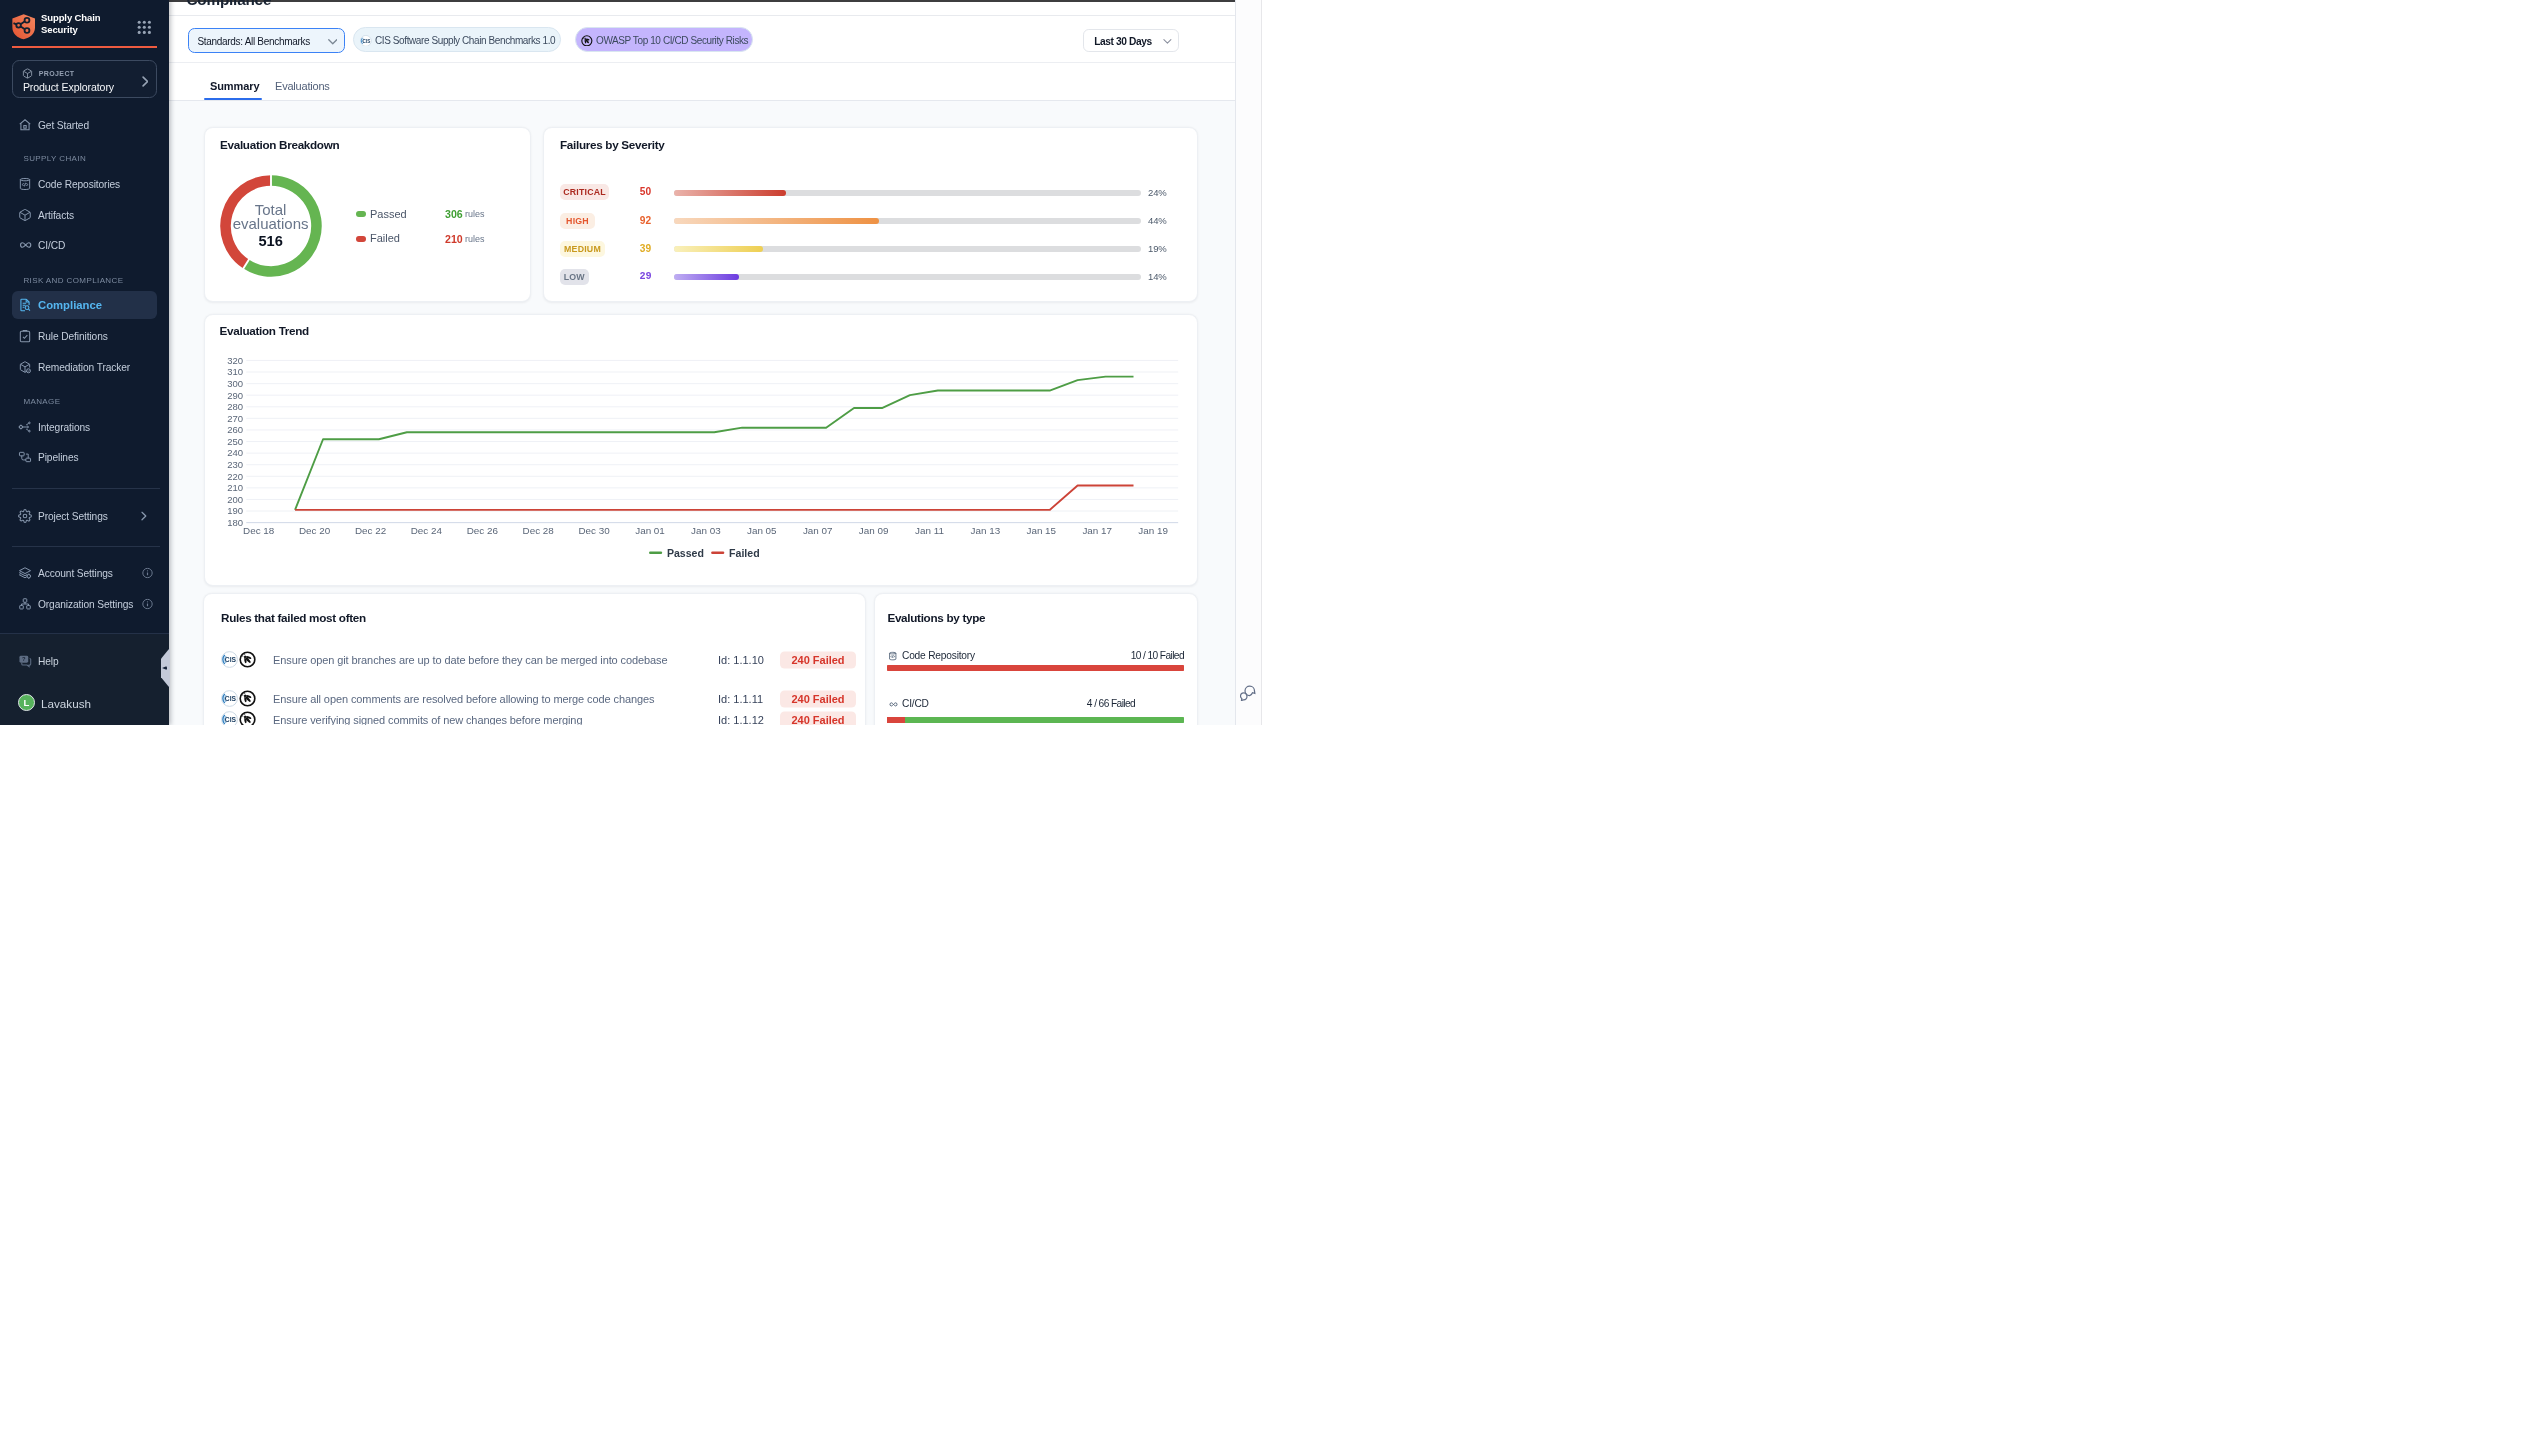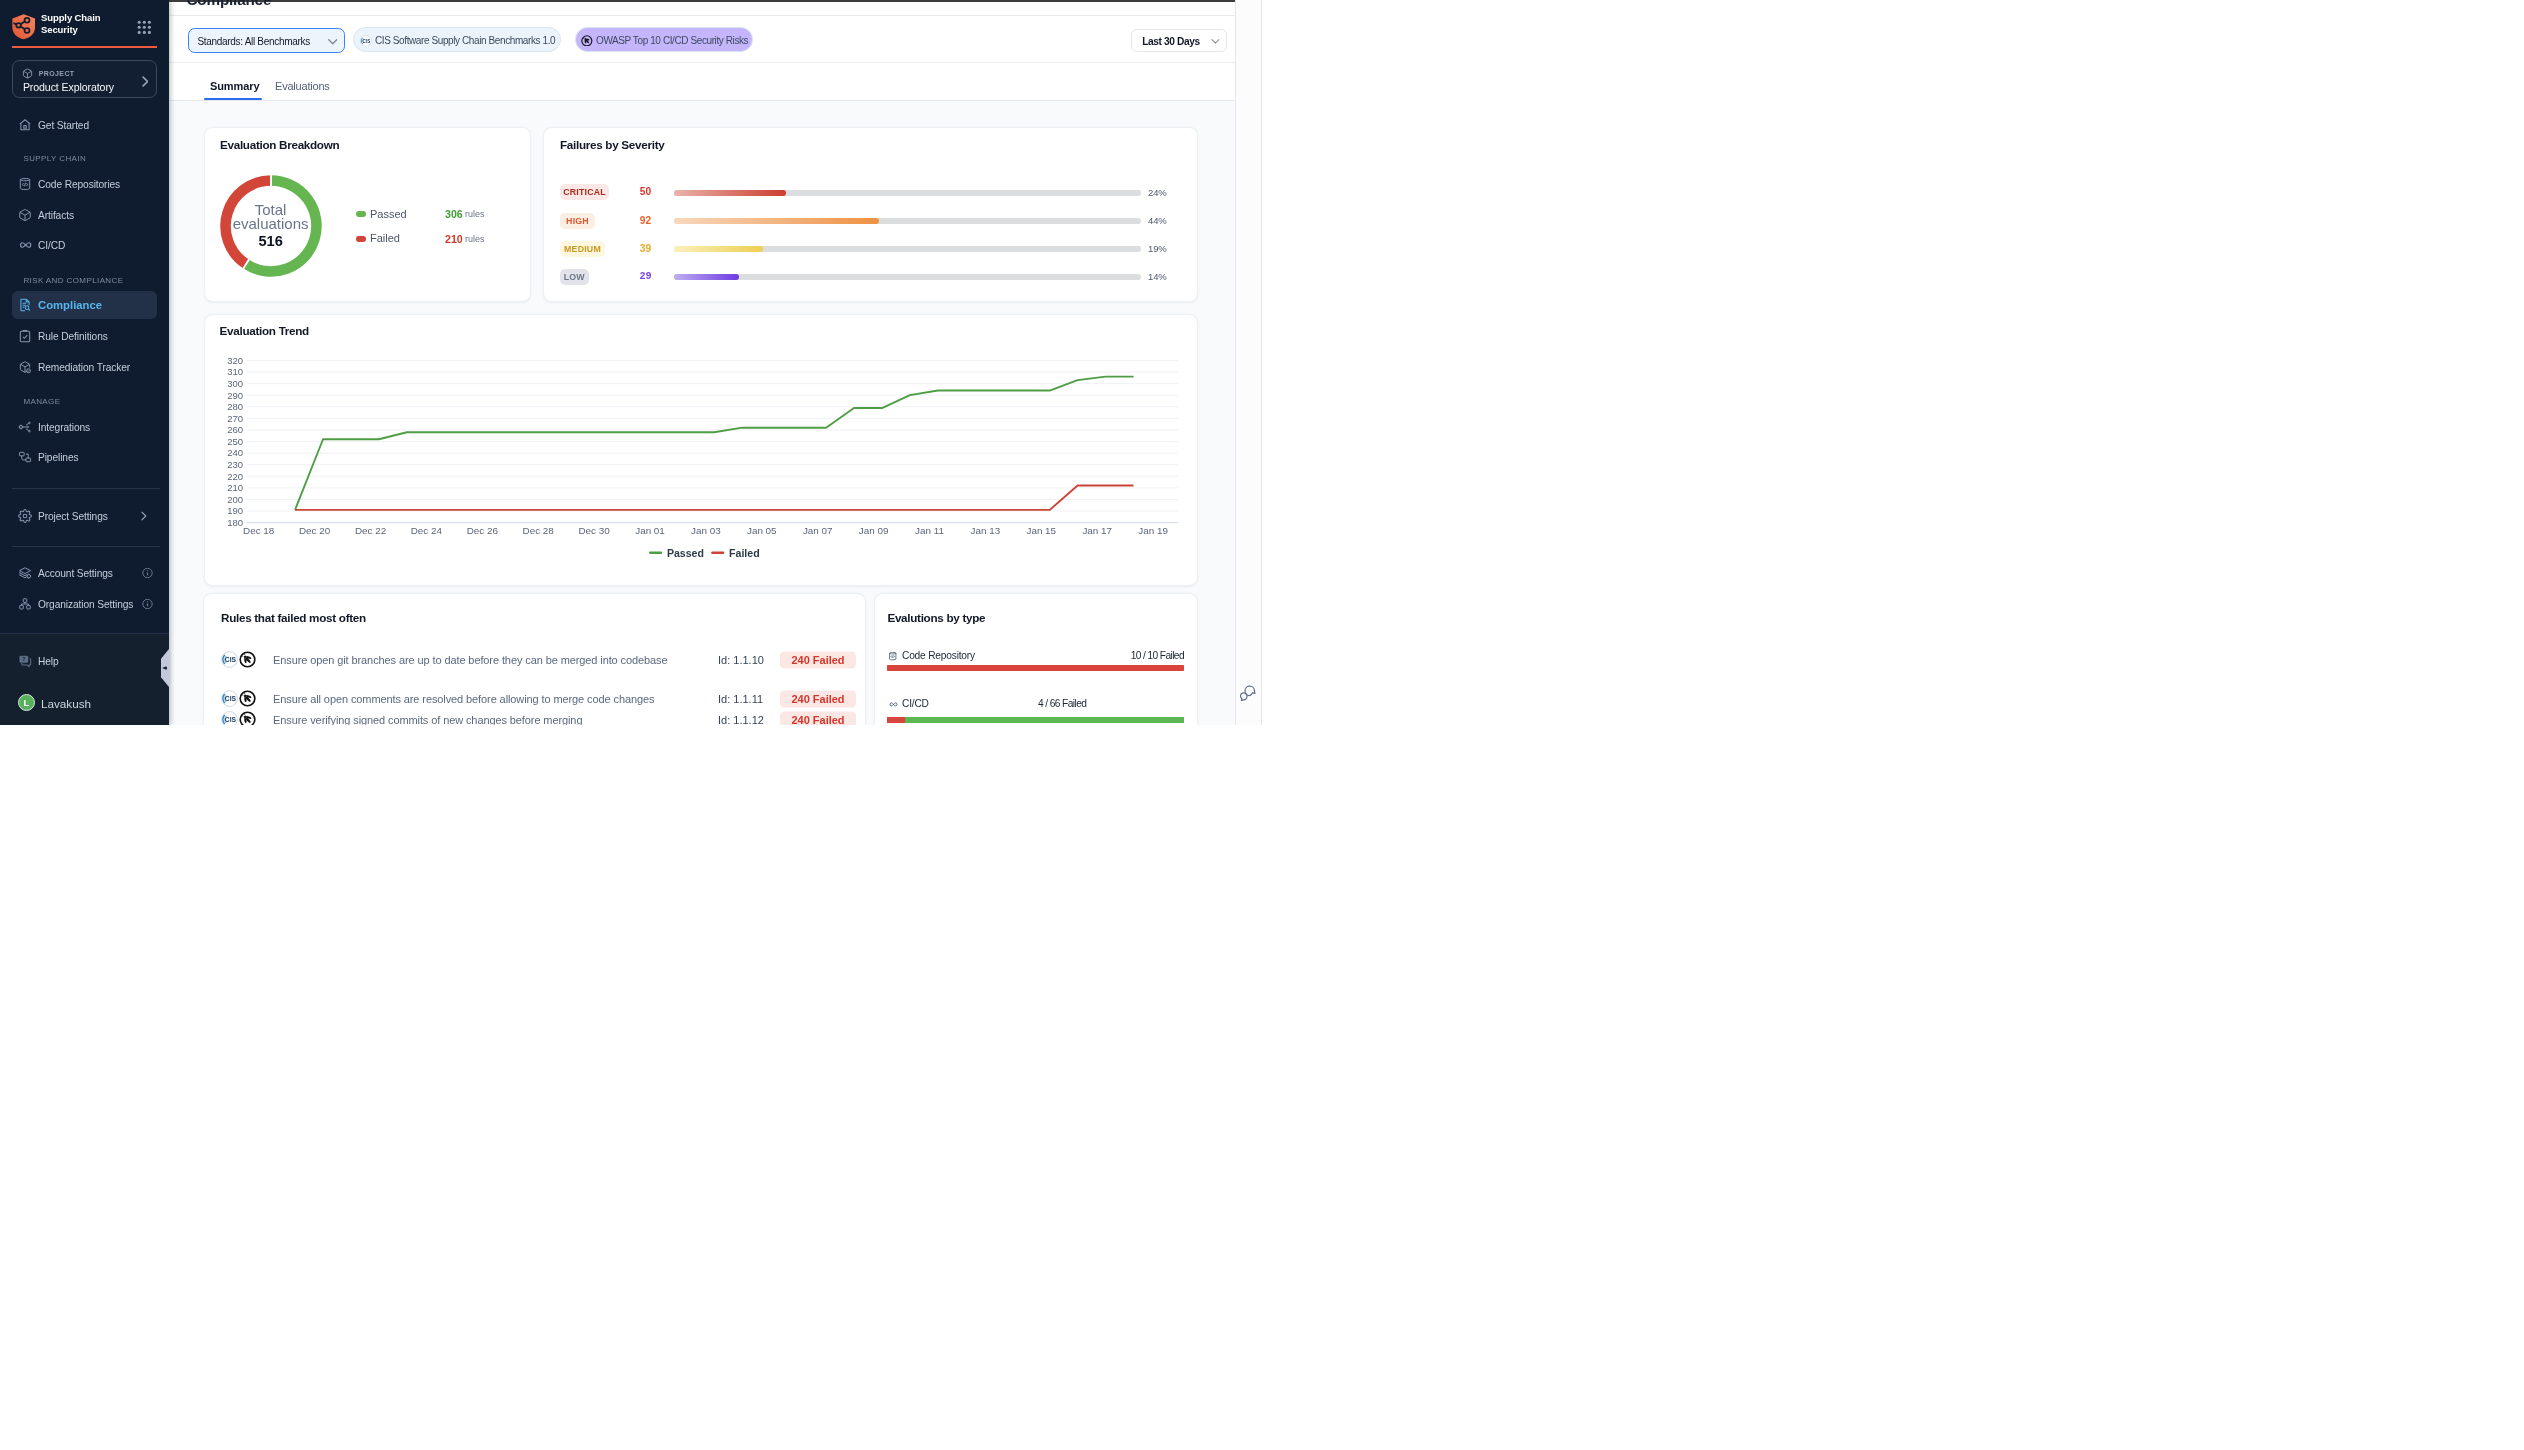--- a/index.html
+++ b/index.html
@@ -67,21 +67,21 @@
       <g transform="rotate(-42 10 10)" fill="#111">
         <ellipse cx="10" cy="11.2" rx="1.5" ry="3.9"></ellipse>
         <circle cx="10" cy="5.8" r="1.5"></circle>
         <ellipse cx="7.4" cy="9.2" rx="1.25" ry="3.3" transform="rotate(30 7.4 9.2)"></ellipse>
         <ellipse cx="12.6" cy="9.2" rx="1.25" ry="3.3" transform="rotate(-30 12.6 9.2)"></ellipse>
         <path d="M8.9 3.9 L8 2.6 M11.1 3.9 L12 2.6" stroke="#111" stroke-width=".7" fill="none"></path>
       </g>
     </svg>
     <div class="abs" style="left:20px; top:6.6px; font-size:10px; letter-spacing:-0.4px; font-weight:500; color:#3c4a5e; white-space:nowrap;">OWASP Top 10 CI/CD Security Risks</div>
   </div>
-  <div class="abs" style="left:914px; top:29px; width:96px; height:23.4px; background:#fff; border:0.7px solid #e3e6eb; border-radius:5.8px;margin-left:48px;">
+  <div class="abs" style="left:914px; top:29px; width:96px; height:23.4px; background:#fff; border:0.7px solid #e3e6eb; border-radius:5.8px;">
     <div class="abs" style="left:10.2px; top:6.2px; font-size:10.2px; letter-spacing:-0.4px; font-weight:bold; color:#111827;">Last 30 Days</div>
     <svg class="abs" style="left:79px; top:9px;" width="8.8" height="5.1" viewBox="0 0 13 8" fill="none" stroke="#8a8f9e" stroke-width="1.6" stroke-linecap="round" stroke-linejoin="round">
         <path d="M1 1l5.5 5.5L12 1"></path>
       </svg>
   </div>
 
   <div class="abs" style="left:41px; top:80px; font-size:11px; letter-spacing:-0.1px; font-weight:bold; color:#101728;">Summary</div>
   <div class="abs" style="left:106px; top:80px; font-size:11px; letter-spacing:-0.2px; color:#53617a;">Evaluations</div>
   <div class="abs" style="left:35px; top:98px; width:58px; height:2.2px; background:#2b6ceb; border-radius:1.5px;"></div>
   <div class="abs" style="left:0; top:100px; width:1066px; height:0.7px; background:#e5e8ee;"></div>
@@ -277,21 +277,21 @@
         <path d="M4 4.5c0 1.1 3.6 2 8 2s8-.9 8-2"></path>
         <path d="M9.5 10.5 7.5 13l2 2.5M14.5 10.5l2 2.5-2 2.5M12.8 10 11.2 16"></path>
       </svg>
     <div class="abs" style="left:27px; top:56px; font-size:10.2px; letter-spacing:-0.2px; color:#1c2737;">Code Repository</div>
     <div class="abs" style="left:163px; top:56px; width:146px; text-align:right; font-size:10.2px; letter-spacing:-0.6px; color:#1c2737;">10 / 10 Failed</div>
     <div class="abs" style="left:12px; top:71px; width:297px; height:5.5px; background:#d9453c; border-radius:0.7px;"></div>
     <svg class="abs" style="left:13px; top:106px;" width="11" height="8.8" viewBox="0 0 24 20" fill="none" stroke="#42546b" stroke-width="2">
         <path d="M7 6.5c-4 0-4 7 0 7 2 0 3-1.5 5-3.5s3-3.5 5-3.5c4 0 4 7 0 7-2 0-3-1.5-5-3.5s-3-3.5-5-3.5z"></path>
       </svg>
     <div class="abs" style="left:27px; top:104px; font-size:10.2px; letter-spacing:-0.2px; color:#1c2737;">CI/CD</div>
-    <div class="abs" style="left:163px; top:104px; width:146px; text-align:left; font-size:10.2px; letter-spacing:-0.6px; color:#1c2737;">4 / 66 Failed</div>
+    <div class="abs" style="left:163px; top:104px; width:146px; text-align:center; font-size:10.2px; letter-spacing:-0.6px; color:#1c2737;">4 / 66 Failed</div>
     <div class="abs" style="left:12px; top:123px; width:297px; height:5.5px; background:#5cb652; border-radius:0.7px;"></div>
     <div class="abs" style="left:12px; top:123px; width:18px; height:5.5px; background:#d9453c;"></div>
   </div>
 </div>
 
 <div id="gutter"></div>
 <div class="abs" style="left:1261px; top:0; width:0.7px; height:725px; background:#e7e7ea;"></div>
 <svg class="abs" style="left:1240px; top:685px;" width="17" height="16" viewBox="0 0 23 22" fill="none" stroke="#636f88" stroke-width="1.7">
   <path d="M9.5 15.5 a6.5 6.5 0 1 1 6.7 -6.3 l.5 3.3 -3.2 -.9 a6.5 6.5 0 0 1 -4 3.9z" transform="translate(3.5,-1)"></path>
   <path d="M8.3 11.2 a4.4 4.4 0 1 0 -7 3.5 l-.4 2.6 2.6 -.9 a4.4 4.4 0 0 0 4.8 -5.2z" transform="translate(1,4)"></path>

